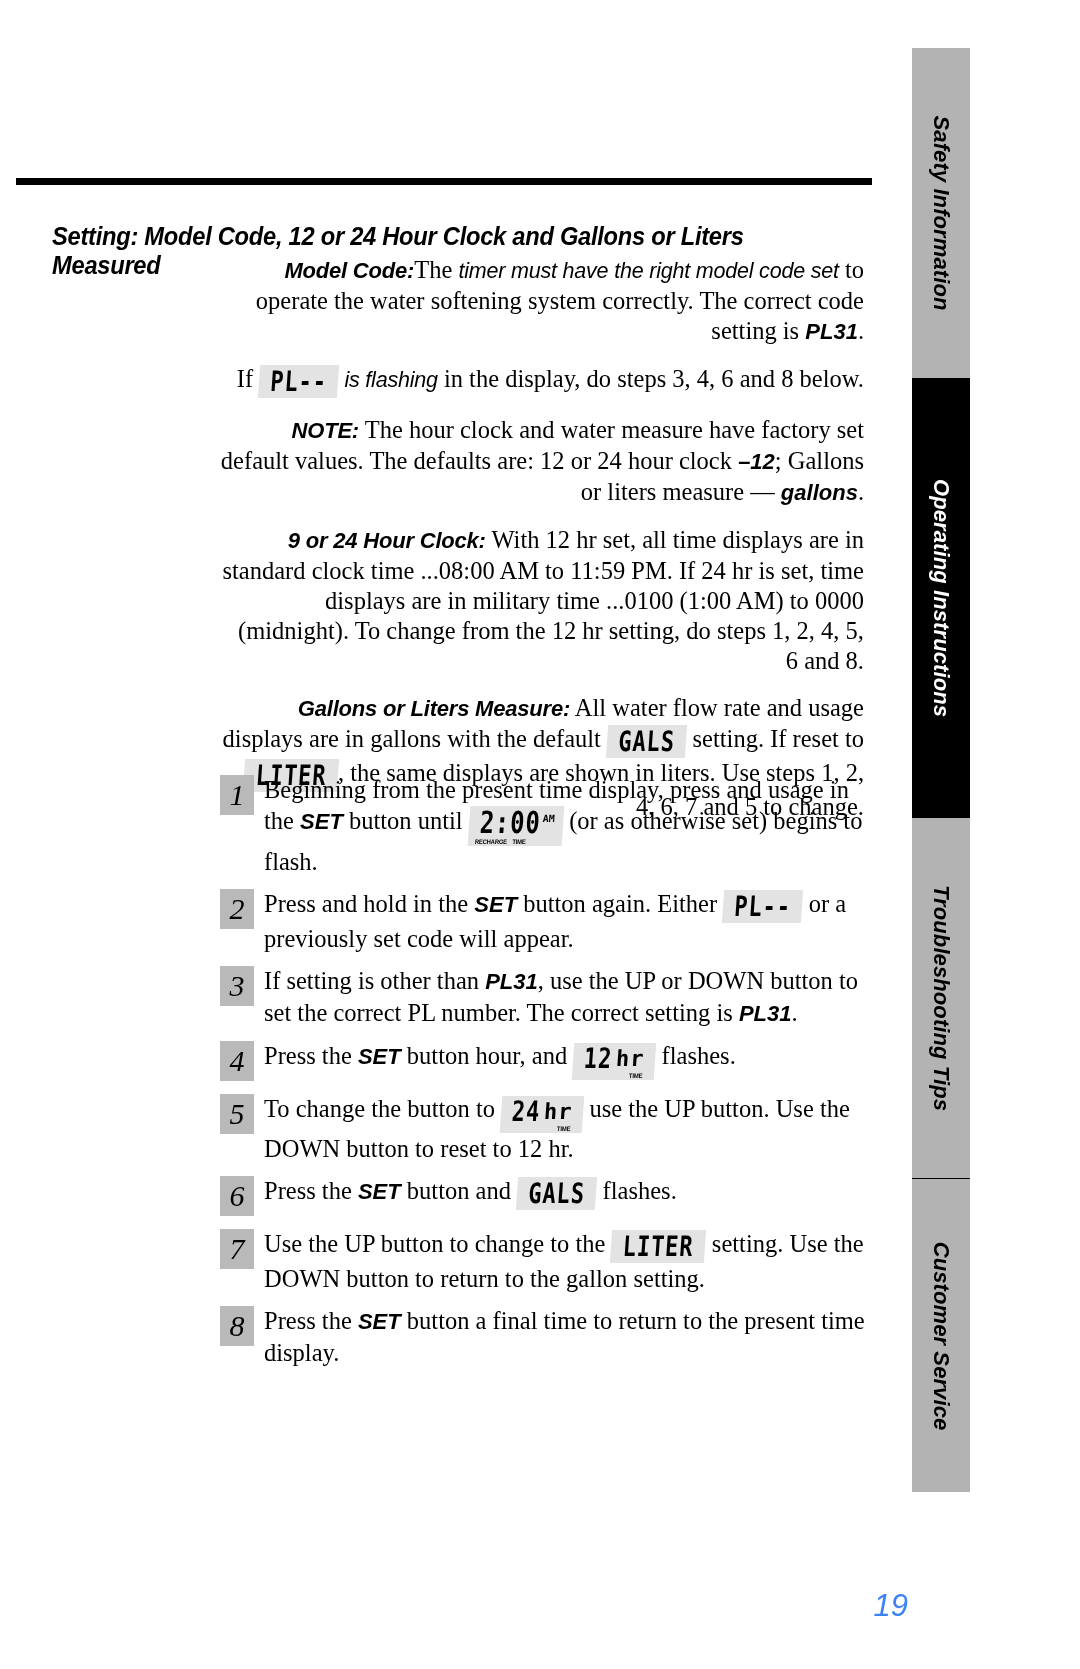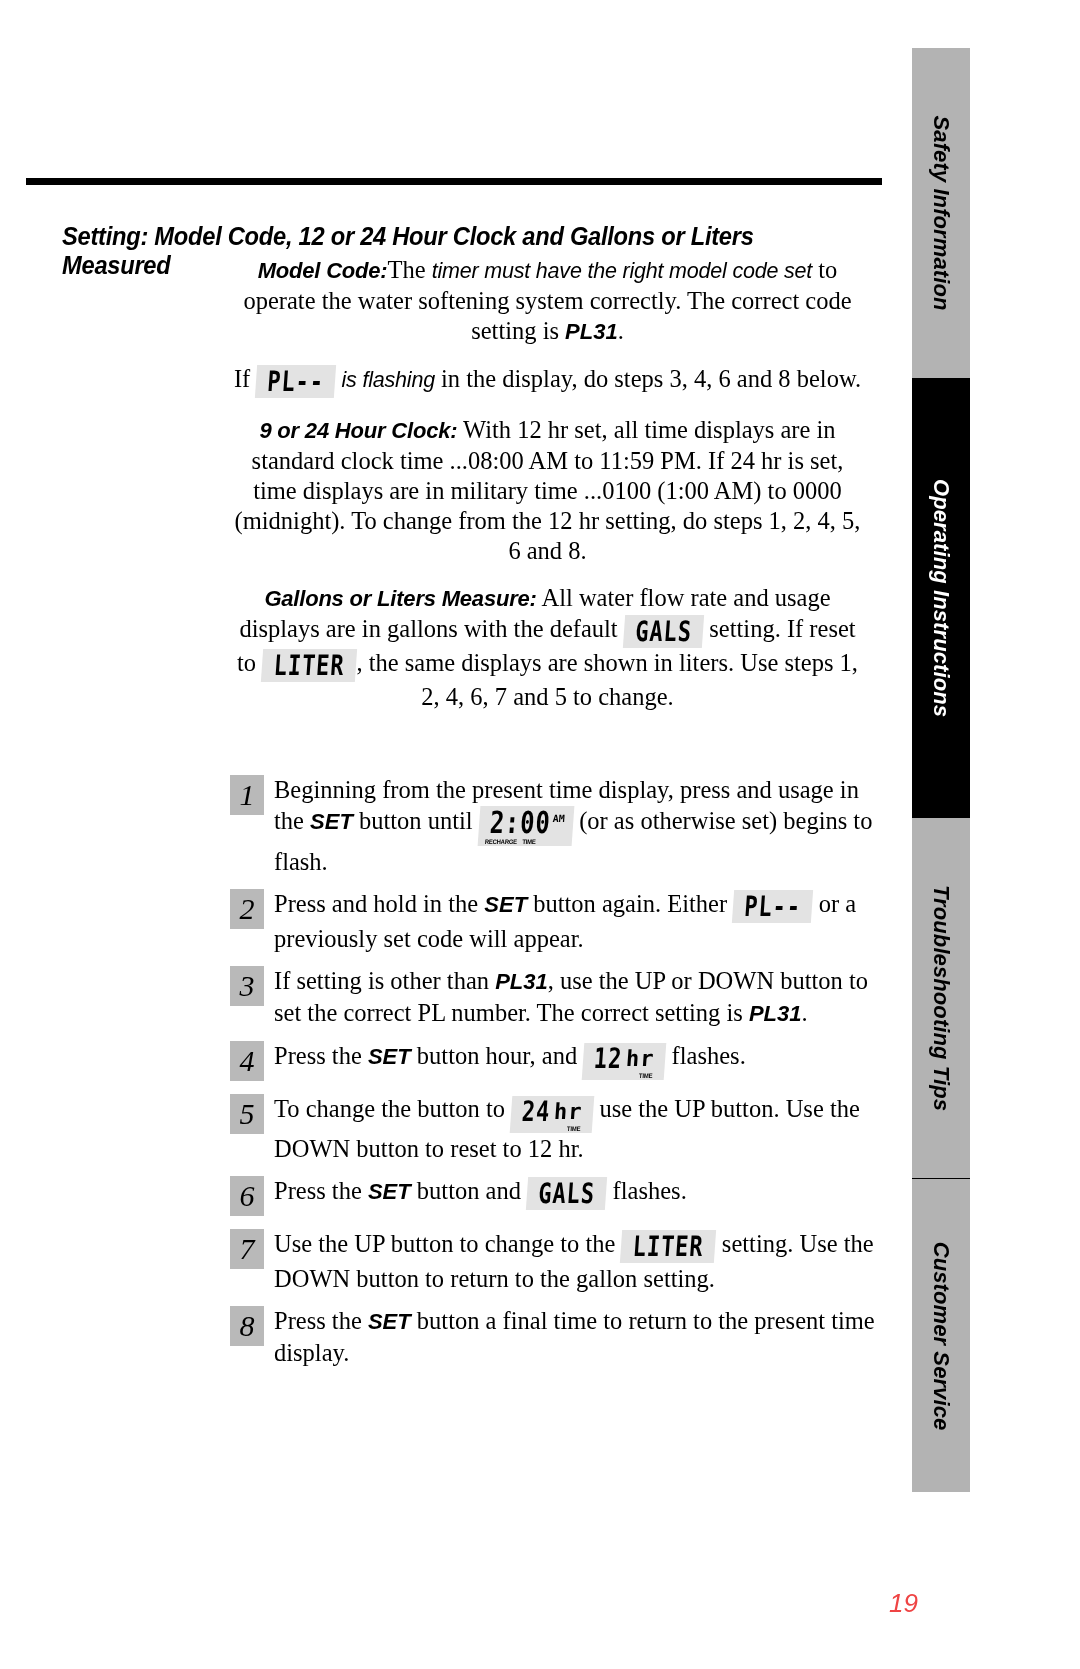--- a/index.html
+++ b/index.html
@@ -41,21 +41,21 @@
   }
   .tab.gray  { background:#b3b3b3; }
   .tab.gray .tab-label  { color:#000000; }
   .tab.black { background:#000000; }
   .tab.black .tab-label { color:#ffffff; }
   .tab.sep-top { border-top:1.5px solid #000000; }
 
   
   #content {
     position:absolute;
-    left:18px; top:0;
+    left:8px; top:0;
     width:900px; height:1315px;
   }
 
   #rule-top {
     position:absolute;
     left:8px; top:178px;
     width:856px; height:7px;
     background:#000000;
   }
 
@@ -73,26 +73,26 @@
     transform-origin:left center;
   }
 
   #body-col {
     position:absolute;
     left:212px; top:255px;
     width:652px;
   }
 
   p.para {
-    margin:0 17px 17px 0;
+    margin:0 8px 17px 0;
     font-family:"Liberation Serif", serif;
     font-size:24.5px;
     line-height:30px;
     color:#000000;
-    text-align:center;
+    text-align:right;
   }
 
   .lead {
     font-family:"Liberation Sans", sans-serif;
     font-weight:bold;
     font-style:italic;
     font-size:22px;
     letter-spacing:-0.2px;
   }
   .cond-i {
@@ -193,22 +193,22 @@
   }
 
   
   #page-number {
     position:absolute;
     left:860px; top:1588px;
     width:40px;
     text-align:right;
     font-family:"Liberation Sans", sans-serif;
     font-style:italic;
-    font-size:26px;
-    color:#ef4444;
+    font-size:31px;
+    color:#3b82f6;
   }
 </style>
 </head>
 <body>
 
 <div id="page">
 
   <div id="tab-rail">
     <div class="tab gray" style="height:330px">
       <span class="tab-label">Safety Information</span>
@@ -234,20 +234,23 @@
 
       <p class="para">
         <span class="lead">Model Code:</span><span>The </span><span class="cond-i">timer must have the right model code set</span><span> to operate the water softening system correctly. The correct code setting is </span><span class="serif-b">PL31</span><span>.</span>
       </p>
 
       <p class="para">
         <span>If </span><span class="lcd"><span class="seg">PL--</span></span><span class="cond-i"> is flashing</span><span> in the display, do steps 3, 4, 6 and 8 below.</span>
       </p>
 
 
+      <p class="para">
+        <span class="lead">NOTE:</span><span> The hour clock and water measure have factory set default values. The defaults are: 12 or 24 hour clock </span><span class="serif-b">–12</span><span>; Gallons or liters measure — </span><span class="serif-b">gallons</span><span>.</span>
+      </p>
 
       <p class="para">
         <span class="lead">9 or 24 Hour Clock:</span><span> With 12 hr set, all time displays are in standard clock time ...08:00 AM to 11:59 PM. If 24 hr is set, time displays are in military time ...0100 (1:00 AM) to 0000 (midnight). To change from the 12 hr setting, do steps 1, 2, 4, 5, 6 and 8.</span>
       </p>
 
       <p class="para">
         <span class="lead">Gallons or Liters Measure:</span><span> All water flow rate and usage displays are in gallons with the default </span><span class="lcd"><span class="seg">GALS</span></span><span> setting. If reset to </span><span class="lcd"><span class="seg">LITER</span></span><span>, the same displays are shown in liters. Use steps 1, 2, 4, 6, 7 and 5 to change.</span>
       </p>
 
     </div>

